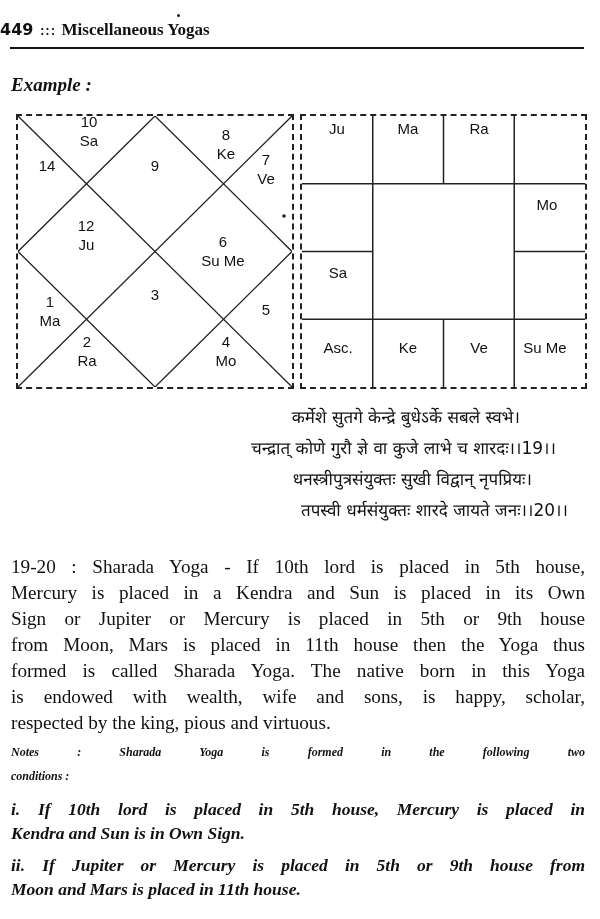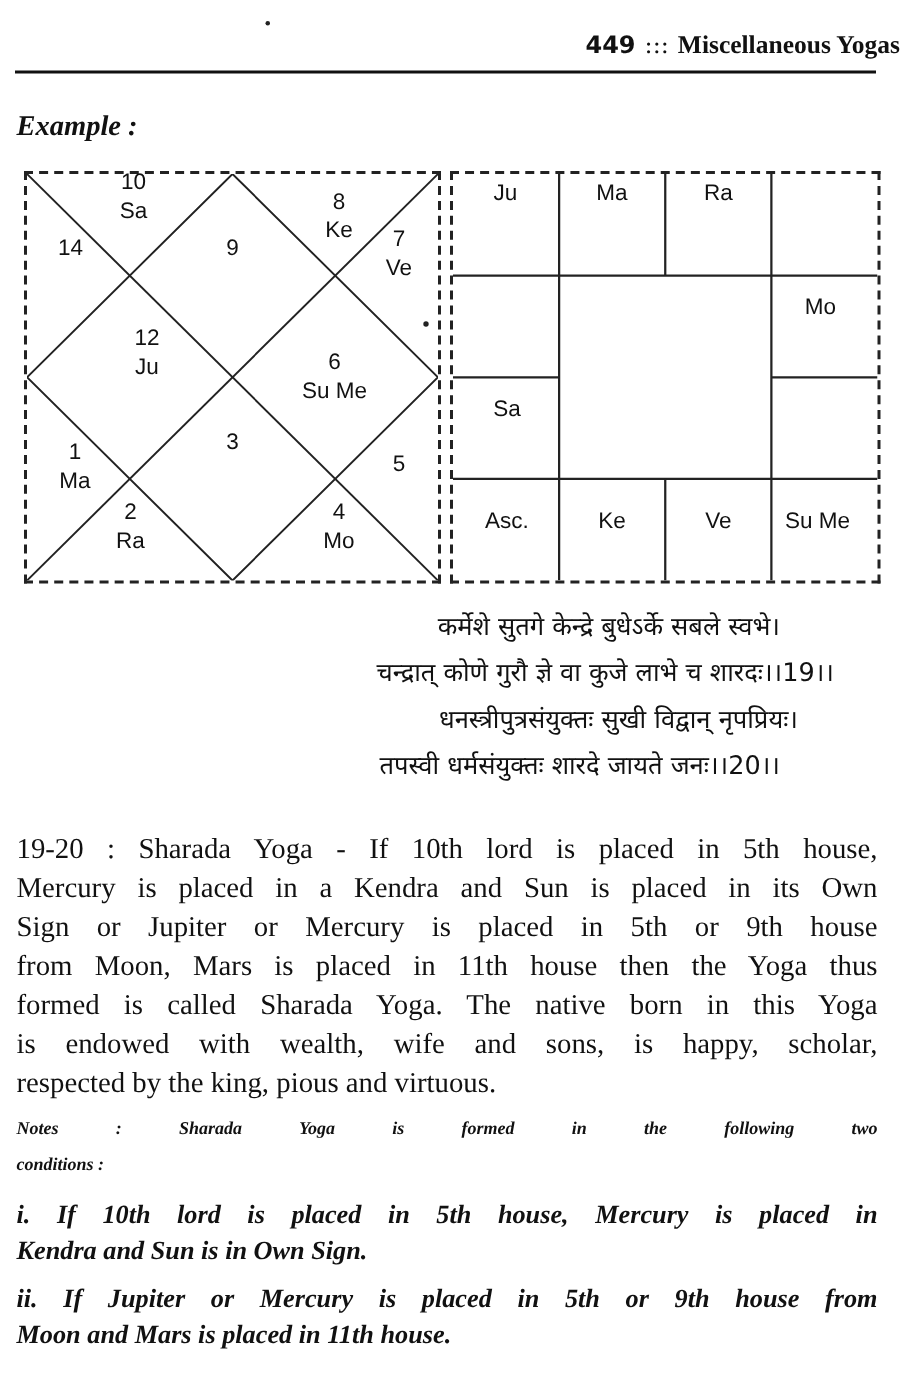--- a/index.html
+++ b/index.html
@@ -1,17 +1,17 @@
 <!DOCTYPE html>
 <html><head>
 <meta charset="utf-8">
 <style>
   html, body { margin: 0; padding: 0; background: #ffffff; }
   body { width: 600px; height: 919px; position: relative; overflow: hidden; color: #111; font-family: "DejaVu Serif", serif; }
-  .header { position: absolute; top: 20px; left: 0; width: 600px; text-align: right; font-size: 16px; }
+  .header { position: absolute; top: 20px; left: 0; width: 600px; text-align: left; font-size: 16px; }
   .header .pnum { font-family: "DejaVu Sans", sans-serif; font-weight: bold; }
   .header .sep { margin: 0 6px; }
   .header .title { font-family: "Liberation Serif", serif; font-weight: bold; font-size: 17px; }
   .dot-top { position: absolute; top: 14px; left: 177px; width: 3px; height: 3px; background: #222; border-radius: 50%; }
   .rule { position: absolute; top: 47px; left: 10px; width: 574px; height: 2px; background: #111; }
   .example { position: absolute; top: 74px; left: 11px; font-family: "Liberation Serif", serif; font-style: italic; font-weight: bold; font-size: 19px; }
 
   .chart { position: absolute; border: 2px dashed #222; box-sizing: border-box; }
   .north { left: 16px; top: 114px; width: 278px; height: 275px; }
   .north svg { position: absolute; left: 0; top: 0; }
@@ -46,21 +46,21 @@
       <line x1="274" y1="0" x2="0" y2="271"></line>
       <polygon points="137,0 274,135.5 137,271 0,135.5"></polygon>
     </g>
     <circle cx="266" cy="100" r="1.8" fill="#222"></circle>
   </svg>
   <div class="lbl" style="left:71px;top:-4px;"><span>10</span><br><span>Sa</span></div>
   <div class="lbl" style="left:29px;top:40px;"><span>14</span></div>
   <div class="lbl" style="left:137px;top:40px;"><span>9</span></div>
   <div class="lbl" style="left:208px;top:9px;"><span>8</span><br><span>Ke</span></div>
   <div class="lbl" style="left:248px;top:34px;"><span>7</span><br><span>Ve</span></div>
-  <div class="lbl" style="left:80px;top:100px;"><span>12</span><br><span>Ju</span></div>
+  <div class="lbl" style="left:68px;top:100px;text-align:right;"><span>12</span><br><span>Ju</span></div>
   <div class="lbl" style="left:205px;top:116px;"><span>6</span><br><span>Su Me</span></div>
   <div class="lbl" style="left:137px;top:169px;"><span>3</span></div>
   <div class="lbl" style="left:32px;top:176px;"><span>1</span><br><span>Ma</span></div>
   <div class="lbl" style="left:248px;top:184px;"><span>5</span></div>
   <div class="lbl" style="left:69px;top:216px;"><span>2</span><br><span>Ra</span></div>
   <div class="lbl" style="left:208px;top:216px;"><span>4</span><br><span>Mo</span></div>
 </div>
 
 <div class="chart south">
   <svg width="283" height="271" viewBox="0 0 283 271">
@@ -85,21 +85,21 @@
   <div class="slbl" style="left:36px;top:148px;">Sa</div>
   <div class="slbl" style="left:36px;top:223px;">Asc.</div>
   <div class="slbl" style="left:106px;top:223px;">Ke</div>
   <div class="slbl" style="left:177px;top:223px;">Ve</div>
   <div class="slbl" style="left:243px;top:223px;">Su Me</div>
 </div>
 
 <div class="sloka" style="top:405px;">कर्मेशे सुतगे केन्द्रे बुधेऽर्के सबले स्वभे।</div>
 <div class="sloka" style="top:436px;margin-left:36px;">चन्द्रात् कोणे गुरौ ज्ञे वा कुजे लाभे च शारदः।।19।।</div>
 <div class="sloka" style="top:467px;padding-left:12px;">धनस्त्रीपुत्रसंयुक्तः सुखी विद्वान् नृपप्रियः।</div>
-<div class="sloka" style="top:498px;">तपस्वी धर्मसंयुक्तः शारदे जायते जनः।।20।।</div>
+<div class="sloka" style="top:498px;margin-left:48px;">तपस्वी धर्मसंयुक्तः शारदे जायते जनः।।20।।</div>
 
 <div class="para just-last" style="top:554px;">19-20 : Sharada Yoga - If 10th lord is placed in 5th house,</div>
 <div class="para just-last" style="top:580px;">Mercury is placed in a Kendra and Sun is placed in its Own</div>
 <div class="para just-last" style="top:606px;">Sign or Jupiter or Mercury is placed in 5th or 9th house</div>
 <div class="para just-last" style="top:632px;">from Moon, Mars is placed in 11th house then the Yoga thus</div>
 <div class="para just-last" style="top:658px;">formed is called Sharada Yoga. The native born in this Yoga</div>
 <div class="para just-last" style="top:684px;">is endowed with wealth, wife and sons, is happy, scholar,</div>
 <div class="para" style="top:710px;">respected by the king, pious and virtuous.</div>
 
 <div class="notes just-last" style="top:740px;">Notes : Sharada Yoga is formed in the following two</div>

